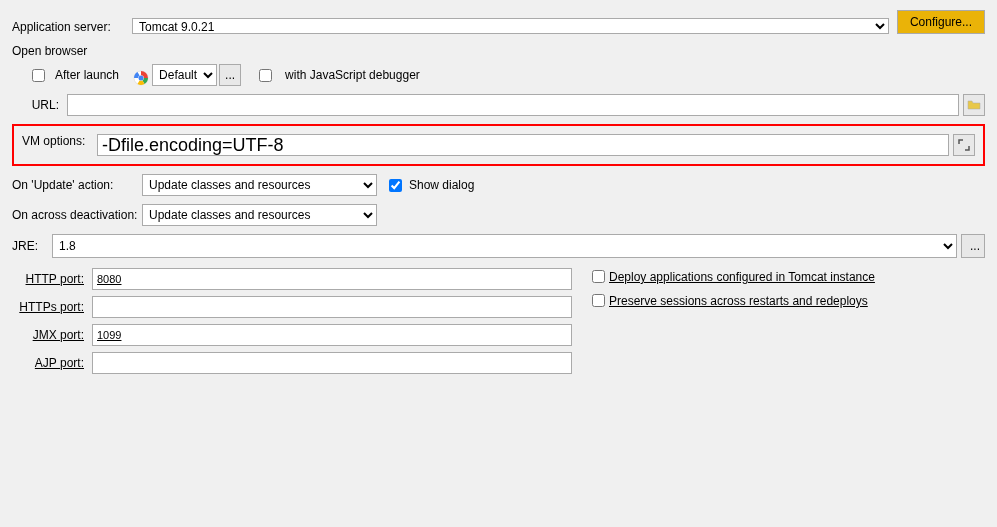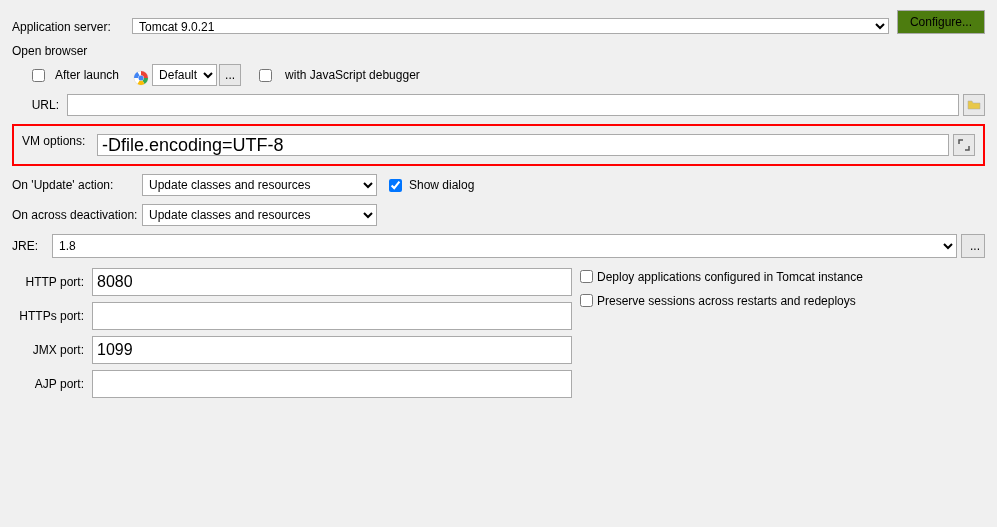--- a/index.html
+++ b/index.html
@@ -10,25 +10,25 @@
       color: #000;
       width: 997px;
       min-height: 527px;
     }
     .panel {
       background: #f0f0f0;
       padding: 10px 12px;
       width: 997px;
     }
     input[type="text"] {
-      height: 28px;
+      height: 22px;
       border: 1px solid #aaa;
       background: #fff;
       padding: 2px 4px;
-      font-size: 16px;
+      font-size: 11px;
     }
     select {
       height: 22px;
       border: 1px solid #aaa;
       background: #fff;
       font-size: 12px;
       padding: 0 2px;
     }
     button {
       height: 22px;
@@ -50,21 +50,21 @@
       flex: 1;
       height: 16px;
       font-size: 12px;
       border: 1px solid #aaa;
       background: #fff;
     }
     .configure-btn {
       margin-left: 8px;
       height: 24px;
       padding: 0 12px;
-      background: #4d7c0f;
+      background: #eab308;
       border: 1px solid #aaa;
       font-size: 12px;
       cursor: pointer;
     }
     .section-label {
       font-size: 12px;
       margin-bottom: 6px;
     }
     .browser-section {
       margin-bottom: 8px;
@@ -161,21 +161,22 @@
       font-size: 12px;
       cursor: pointer;
     }
     .tomcat-section-label {
       font-size: 12px;
       font-weight: bold;
       margin-bottom: 8px;
     }
     .tomcat-grid {
       display: flex;
-      gap: 8px;
+      gap: 20px;
+      text-decoration: underline;
     }
     .tomcat-left {
       flex: 0 0 auto;
     }
     .tomcat-right {
       flex: 1;
       display: flex;
       flex-direction: column;
       gap: 6px;
       margin-top: 2px;

